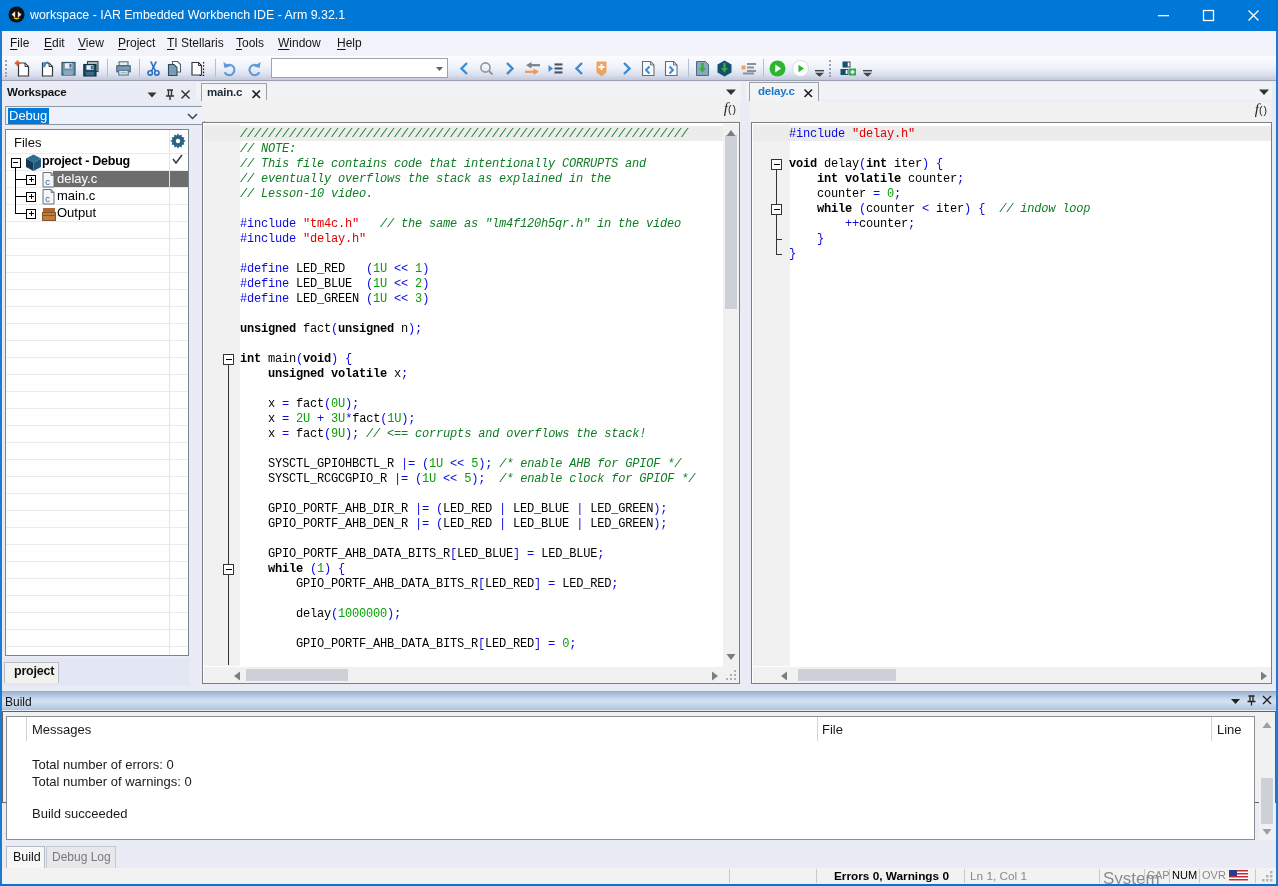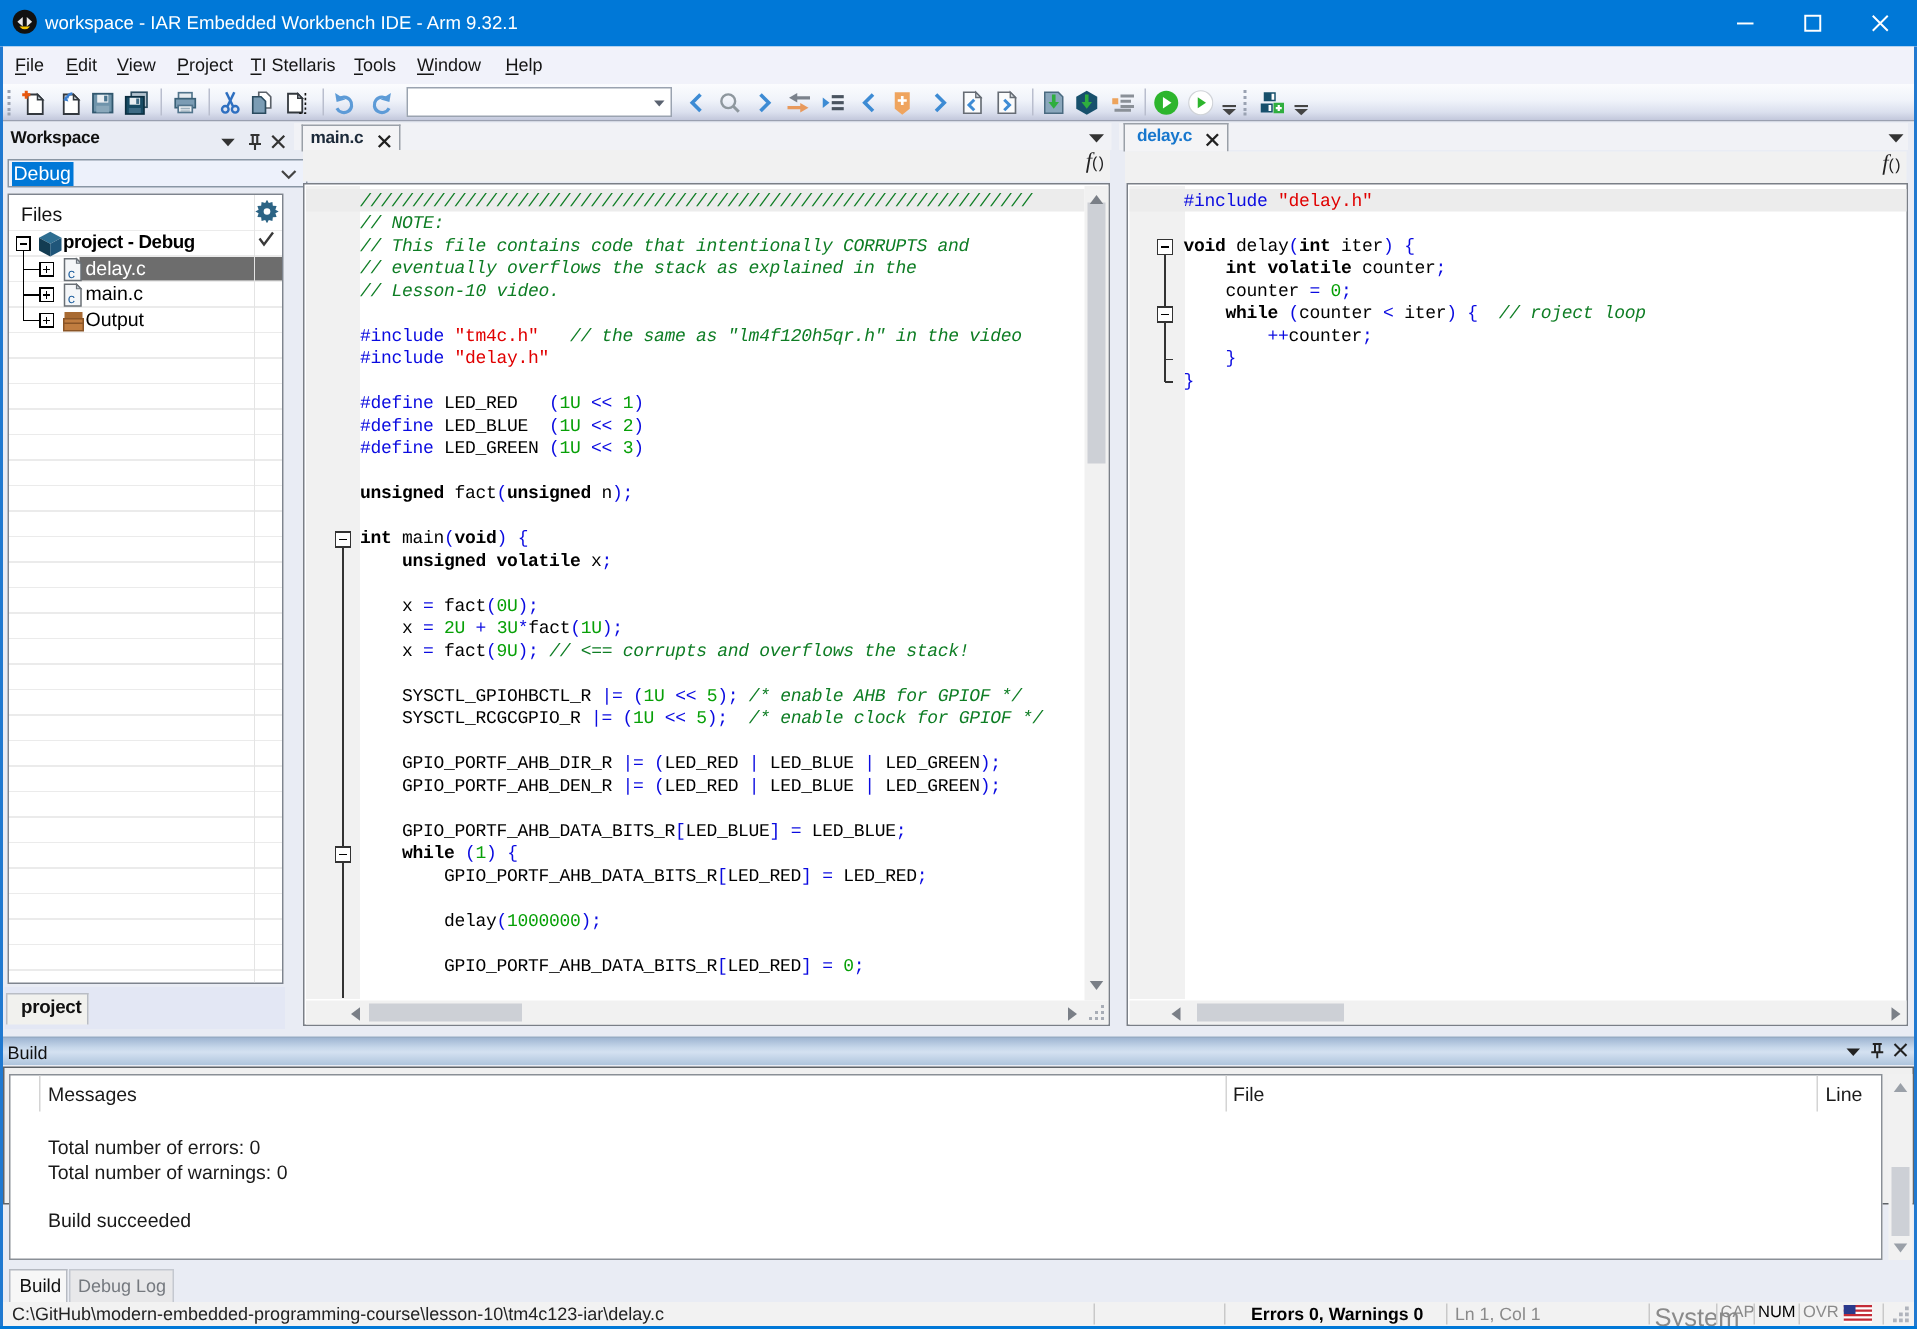--- a/index.html
+++ b/index.html
@@ -508,21 +508,21 @@
         <rect x="19.5" y="81.5" width="10" height="10" fill="#fff" stroke="#333"></rect>
         <line x1="22" y1="86.5" x2="27.5" y2="86.5" stroke="#000"></line>
         <line x1="24.5" y1="116.5" x2="30" y2="116.5" stroke="#333"></line>
         <line x1="24.5" y1="131.5" x2="30" y2="131.5" stroke="#333"></line>
       </svg>
       <pre class="code" style="left:37px;top:4px"><span class="p">#include</span> <span class="s">"delay.h"</span>
 
 <span class="k">void</span> delay<span class="p">(</span><span class="k">int</span> iter<span class="p">)</span> <span class="p">{</span>
     <span class="k">int</span> <span class="k">volatile</span> counter<span class="p">;</span>
     counter <span class="p">=</span> <span class="n">0</span><span class="p">;</span>
-    <span class="k">while</span> <span class="p">(</span>counter <span class="p">&lt;</span> iter<span class="p">)</span> <span class="p">{</span>  <span class="c">// roject loop</span>
+    <span class="k">while</span> <span class="p">(</span>counter <span class="p">&lt;</span> iter<span class="p">)</span> <span class="p">{</span>  <span class="c">// indow loop</span>
         <span class="p">++</span>counter<span class="p">;</span>
     <span class="p">}</span>
 <span class="p">}</span></pre>
 
       <div class="sbtrack" style="left:1px;top:544px;width:519px;height:17px"></div>
       <div class="sbthumb" style="left:46px;top:546px;width:98px;height:12px"></div>
       <svg class="abs" style="left:28px;top:548px" width="8" height="10">
           <path d="M7 0.5 L1 5 L7 9.5 Z" fill="#7a7f87"></path>
         </svg>
       <svg class="abs" style="left:508px;top:548px" width="8" height="10">
@@ -566,21 +566,20 @@
         <path d="M5 7 L9.5 1 L0.5 1 Z" fill="#9aa0a8"></path>
       </svg>
   </div>
   <div id="btabs">
     <div class="abs" style="left:4px;top:1px;width:39px;height:22px;background:#f7f7f7;border:1px solid #b6bac2;border-bottom:none"></div>
     <span style="position:absolute;left:11px;top:5px;font-size:12.5px;color:#111">Build</span>
     <div class="abs" style="left:44px;top:1px;width:70px;height:22px;background:#e8e8ea;border:1px solid #c4c8d0;border-bottom:none"></div>
     <span style="position:absolute;left:50px;top:5px;font-size:12px;color:#75797f">Debug Log</span>
   </div>
   <div id="statusbar">
-    <span style="position:absolute;left:8px;top:1px">C:\GitHub\modern-embedded-programming-course\lesson-10\tm4c123-iar\delay.c</span>
     <div class="ssep" style="left:729px"></div>
     <div class="ssep" style="left:816px"></div>
     <span style="position:absolute;left:834px;top:1px;font-weight:bold;color:#000;font-size:11.8px">Errors 0, Warnings 0</span>
     <div class="ssep" style="left:964px"></div>
     <span style="position:absolute;left:970px;top:1px;color:#8a8a8a;font-size:11.8px">Ln 1, Col 1</span>
     <div class="ssep" style="left:1099px"></div>
     <span style="position:absolute;left:1103px;top:1px;color:#8a8a8a;font-size:17px">System</span>
     <div class="ssep" style="left:1144px"></div>
     <span style="position:absolute;left:1147px;top:1px;color:#8a8a8a;font-size:11px">CAP</span>
     <div class="ssep" style="left:1169px"></div>

